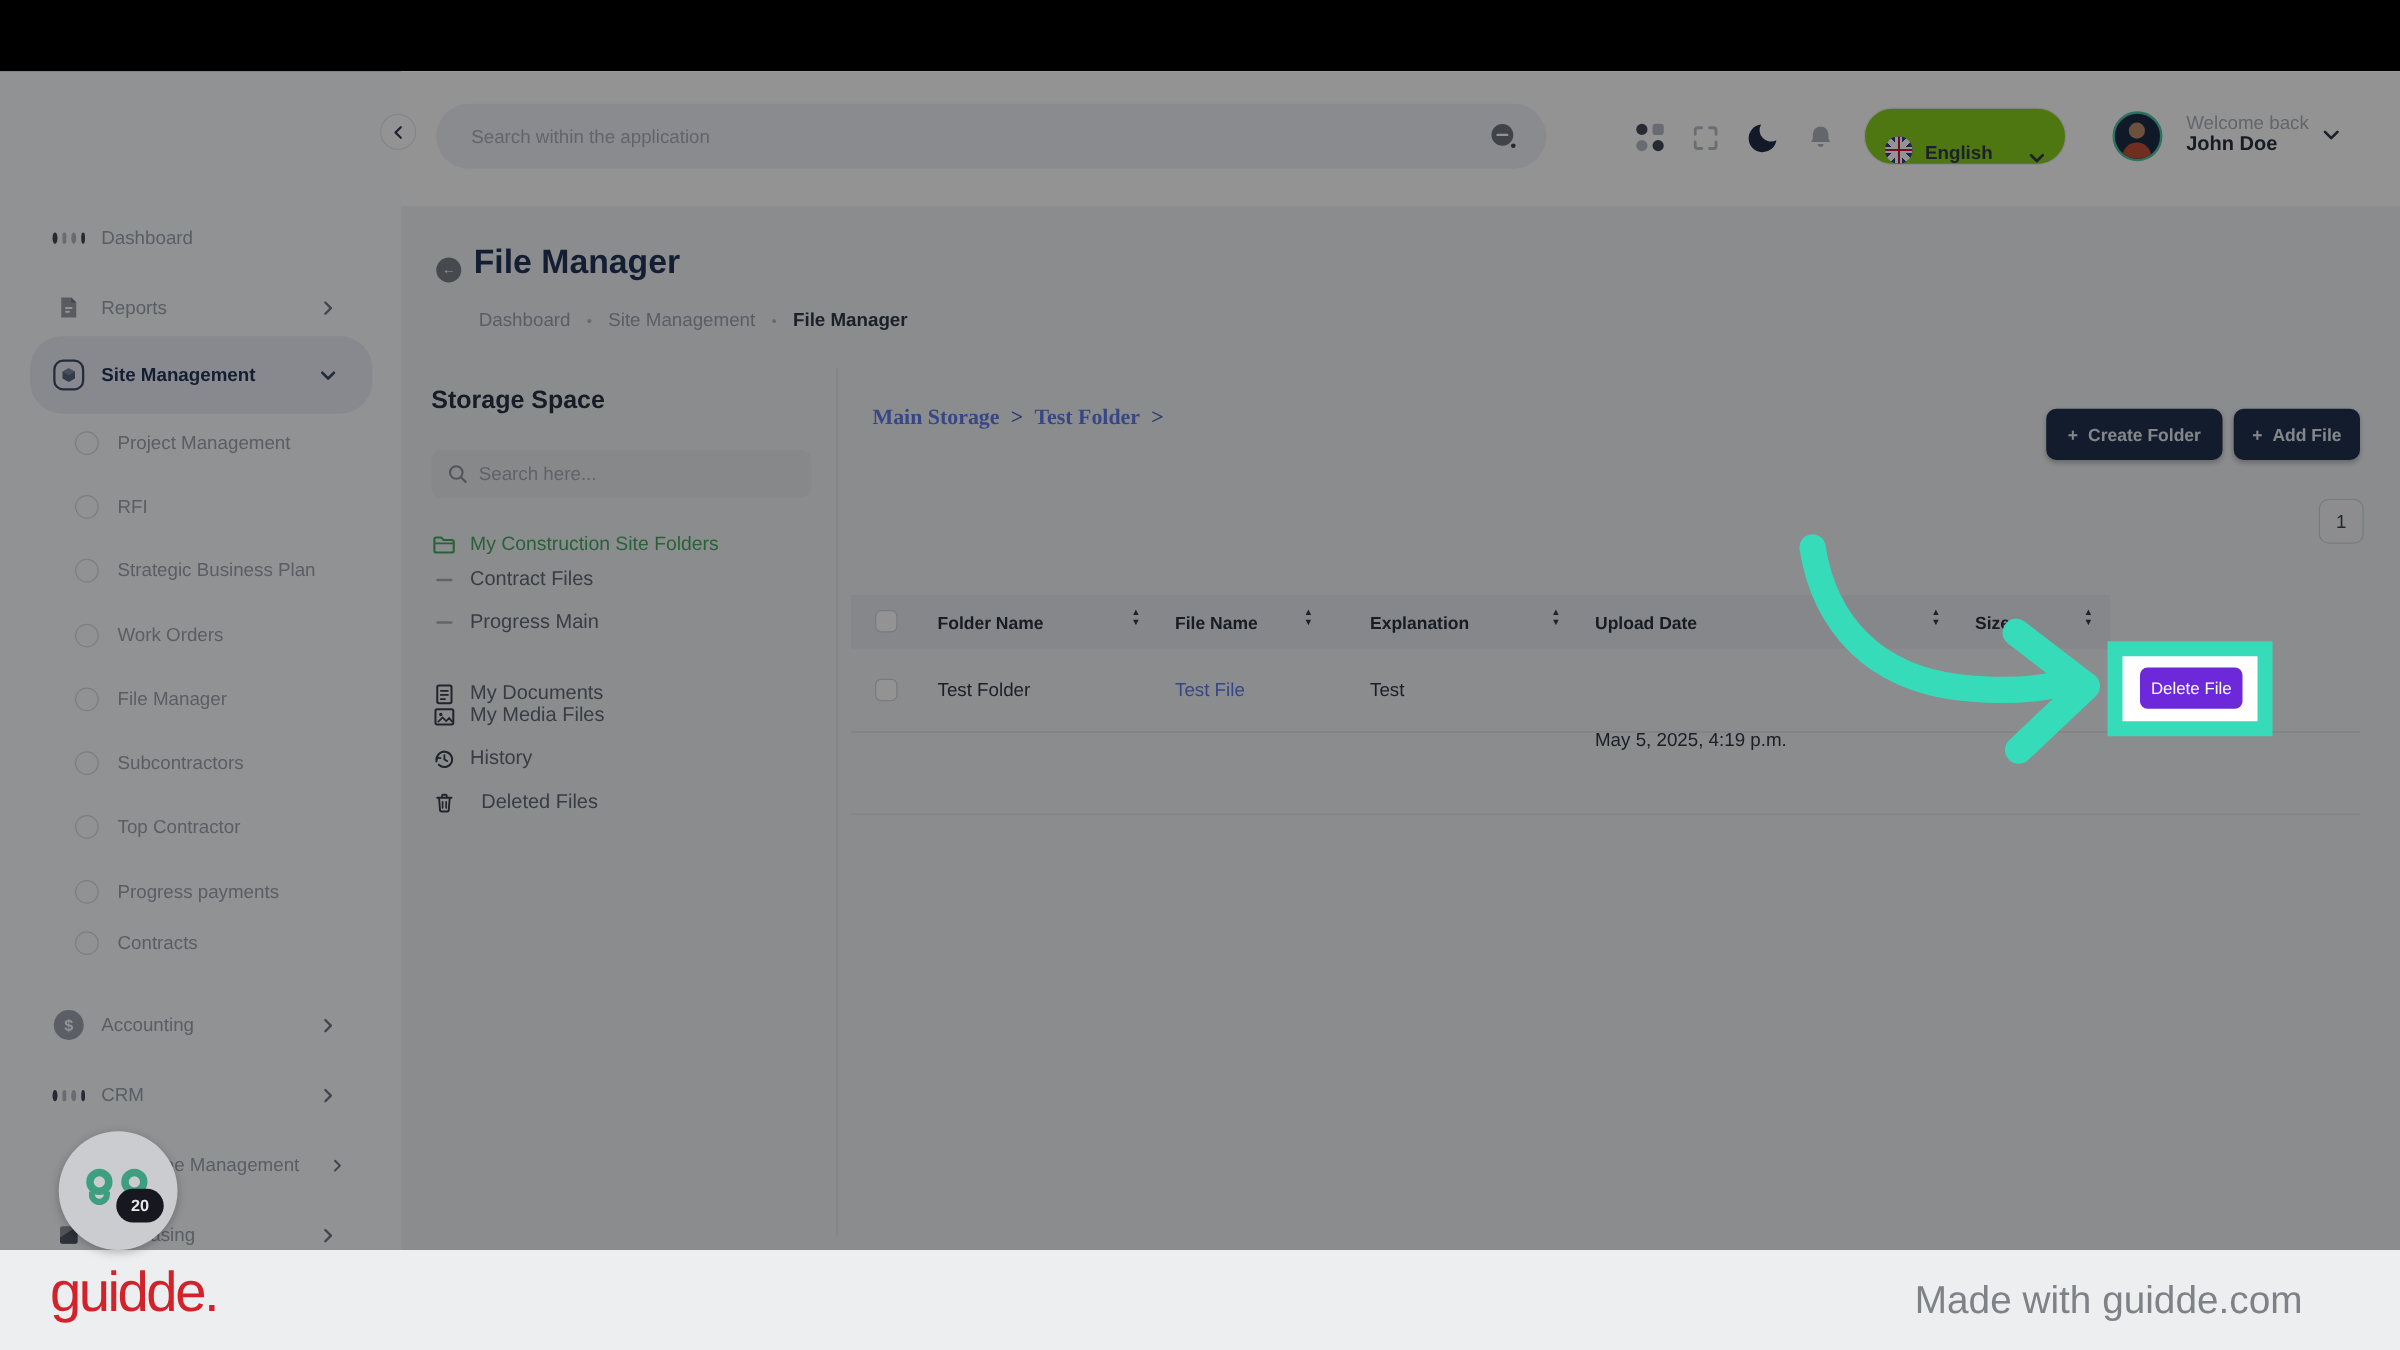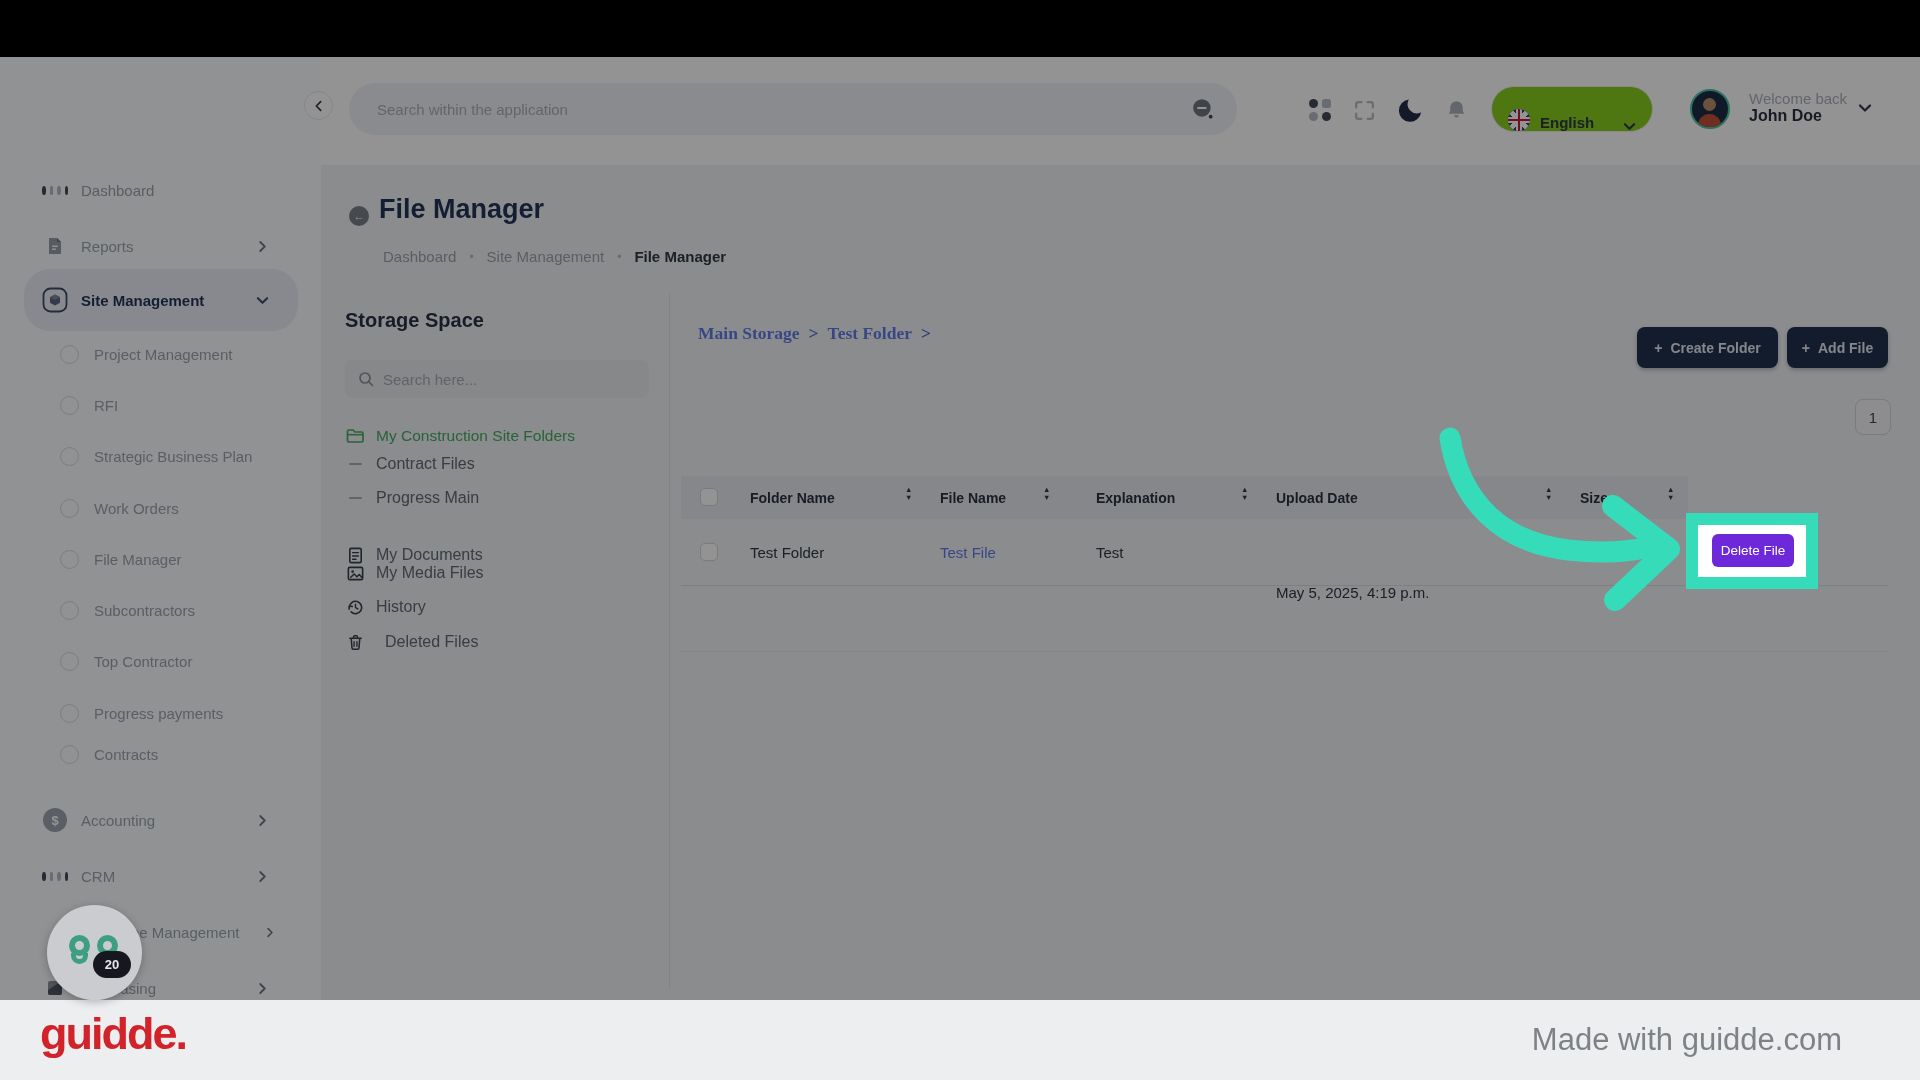--- a/index.html
+++ b/index.html
@@ -2,21 +2,21 @@
 <html><head>
 <meta charset="utf-8">
 <style>
   html,body{margin:0;padding:0;background:#000;}
   .screen{position:relative;width:1920px;height:1080px;overflow:hidden;background:#000;
           font-family:"Liberation Sans",sans-serif;-webkit-font-smoothing:antialiased;}
   .abs{position:absolute;}
   
   .topbar{left:0;top:0;width:1920px;height:57px;background:#000;}
   .footer{left:0;top:1000px;width:1920px;height:80px;background:#eceef0;z-index:45;}
-  .guidde-logo{left:40px;top:8px;font-size:45px;font-weight:700;letter-spacing:-2px;color:#d2232b;}
+  .guidde-logo{left:40px;top:8px;font-size:45px;font-weight:400;letter-spacing:-2px;color:#d2232b;}
   .footer-credit{right:78px;top:22px;font-size:31px;color:#7e8287;}
   
   .app{left:0;top:57px;width:1920px;height:943px;background:#fcfdfe;overflow:hidden;}
   .main-header{left:321px;top:0;width:1599px;height:108px;background:#fff;}
   .content{left:321px;top:108px;width:1599px;height:835px;background:#f0f2f4;}
   
   .brand{left:28px;top:30px;display:flex;align-items:flex-start;}
   .brand-primary{font-size:34px;font-weight:800;letter-spacing:1px;color:#1c2f52;line-height:38px;}
   .logo-go{position:relative;margin-left:8px;width:78px;height:52px;}
   .ring{position:absolute;width:16px;height:16px;border:10px solid #47b28b;border-radius:50%;top:2px;}

